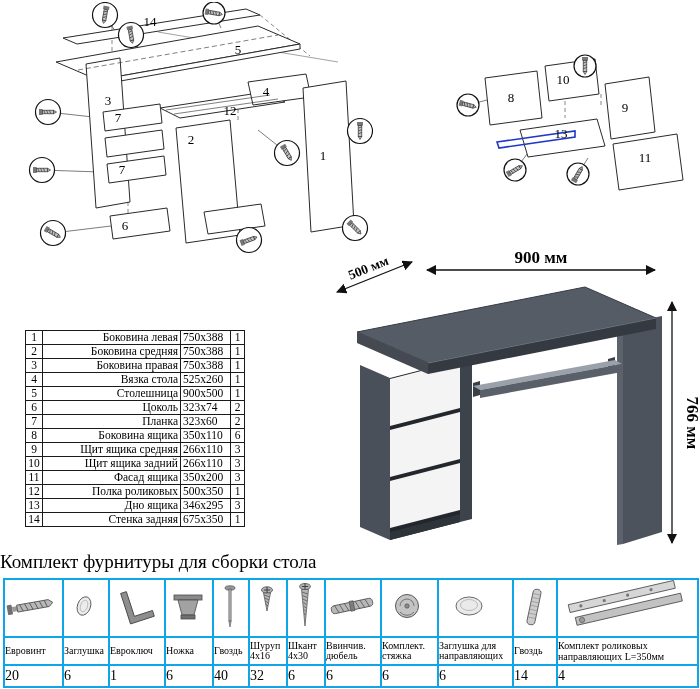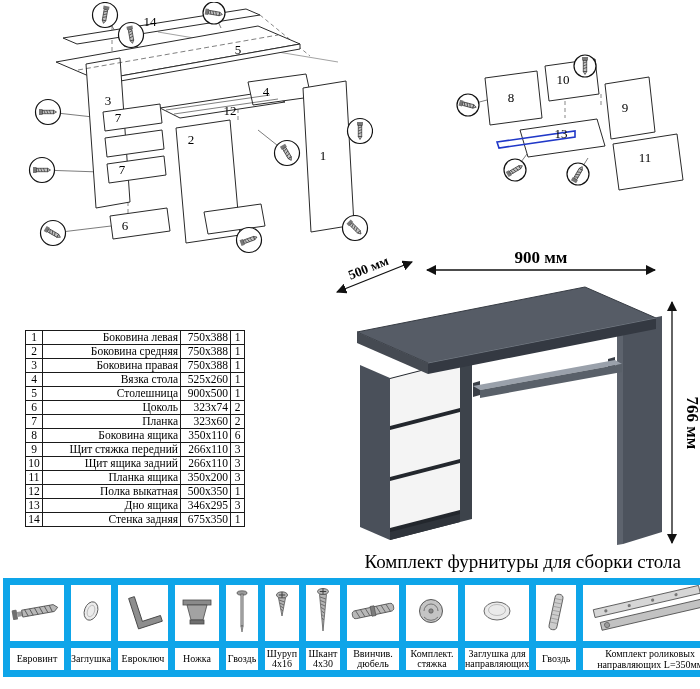--- a/index.html
+++ b/index.html
@@ -6,29 +6,29 @@
   html,body { width:700px; height:689px; }
   body { background:#fff; font-family:"Liberation Serif", serif; position:relative; overflow:hidden; color:#000; }
   .abs { position:absolute; }
   table { border-collapse:collapse; }
 
   
   .parts-table { left:25px; top:330px; }
   .parts-table td { border:1px solid #1a1a1a; font-size:11.5px; height:13px; line-height:13px; padding:0 2px; white-space:nowrap; }
   .parts-table .c-num  { width:17px;  text-align:center; }
   .parts-table .c-name { width:138px; text-align:right; }
-  .parts-table .c-size { width:50px;  text-align:right; }
+  .parts-table .c-size { width:50px;  text-align:left; }
   .parts-table .c-qty  { width:14px;  text-align:center; }
 
   
-  .kit-title { top:551px; left:17px; width:664px; text-align:right; font-size:19px; }
+  .kit-title { top:551px; left:0; width:664px; text-align:left; font-size:19px; }
 
   
   .hw-table { left:3px; top:578px; table-layout:fixed; }
-  .hw-table td { border:7px solid #0ea5e9; text-align:center; vertical-align:middle; overflow:hidden; padding:0; }
+  .hw-table td { border:2px solid #0ea5e9; vertical-align:middle; overflow:hidden; padding:0; }
   .hw-icon-cell { height:56px; }
   .hw-name-cell { height:28px; font-size:10px; line-height:10.5px; padding:1px; }
   .hw-name-small { font-size:10px; line-height:11px; }
   .hw-qty-cell  { height:22px; font-size:14px; }
 
   
   svg text { font-family:"Liberation Serif", serif; }
   .plabel { font-size:13px; fill:#000; }
   .dim   { font-size:17px; font-weight:bold; fill:#000; text-anchor:middle; }
   .dim-s { font-size:13.5px; font-weight:bold; fill:#000; text-anchor:middle; }
@@ -286,39 +286,39 @@
         <td class="c-qty">2</td>
       </tr>
     <tr>
         <td class="c-num">8</td>
         <td class="c-name">Боковина ящика</td>
         <td class="c-size">350x110</td>
         <td class="c-qty">6</td>
       </tr>
     <tr>
         <td class="c-num">9</td>
-        <td class="c-name">Щит стяжка передний</td>
+        <td class="c-name">Щит ящика средняя</td>
         <td class="c-size">266x110</td>
         <td class="c-qty">3</td>
       </tr>
     <tr>
         <td class="c-num">10</td>
         <td class="c-name">Щит ящика задний</td>
         <td class="c-size">266x110</td>
         <td class="c-qty">3</td>
       </tr>
     <tr>
         <td class="c-num">11</td>
-        <td class="c-name">Планка ящика</td>
+        <td class="c-name">Фасад ящика</td>
         <td class="c-size">350x200</td>
         <td class="c-qty">3</td>
       </tr>
     <tr>
         <td class="c-num">12</td>
-        <td class="c-name">Полка выкатная</td>
+        <td class="c-name">Полка роликовых</td>
         <td class="c-size">500x350</td>
         <td class="c-qty">1</td>
       </tr>
     <tr>
         <td class="c-num">13</td>
         <td class="c-name">Дно ящика</td>
         <td class="c-size">346x295</td>
         <td class="c-qty">3</td>
       </tr>
     <tr>
@@ -452,14 +452,28 @@
     <td class="hw-name-cell">Ножка</td>
     <td class="hw-name-cell">Гвоздь</td>
     <td class="hw-name-cell">Шуруп 4x16</td>
     <td class="hw-name-cell">Шкант 4x30</td>
     <td class="hw-name-cell">Ввинчив. дюбель</td>
     <td class="hw-name-cell">Комплект. стяжка</td>
     <td class="hw-name-cell">Заглушка для направляющих</td>
     <td class="hw-name-cell">Гвоздь</td>
     <td class="hw-name-cell hw-name-small">Комплект роликовых направляющих L=350мм</td>
   </tr>
+  <tr>
+    <td class="hw-qty-cell">20</td>
+    <td class="hw-qty-cell">6</td>
+    <td class="hw-qty-cell">1</td>
+    <td class="hw-qty-cell">6</td>
+    <td class="hw-qty-cell">40</td>
+    <td class="hw-qty-cell">32</td>
+    <td class="hw-qty-cell">6</td>
+    <td class="hw-qty-cell">6</td>
+    <td class="hw-qty-cell">6</td>
+    <td class="hw-qty-cell">6</td>
+    <td class="hw-qty-cell">14</td>
+    <td class="hw-qty-cell">4</td>
+  </tr>
   </tbody>
 </table>
 
 </body></html>

